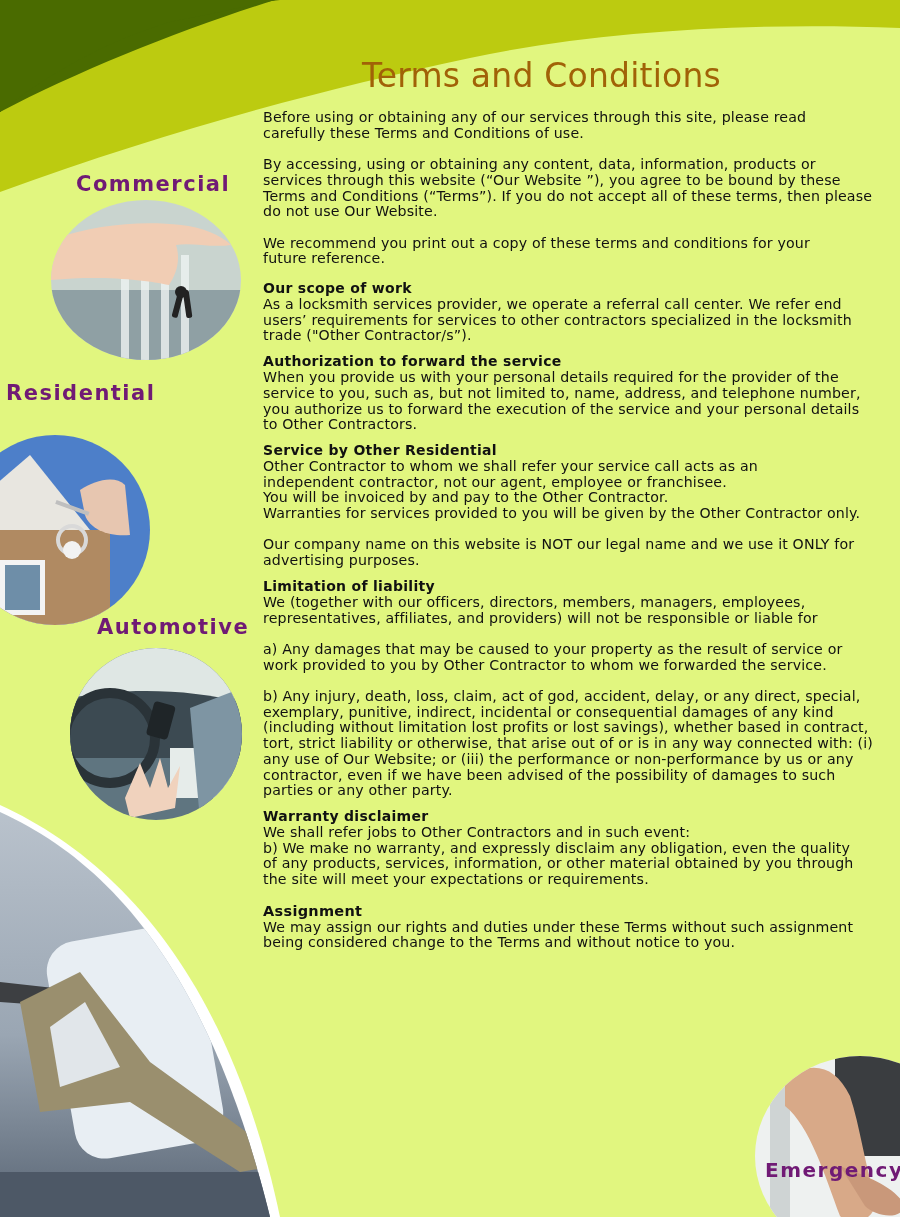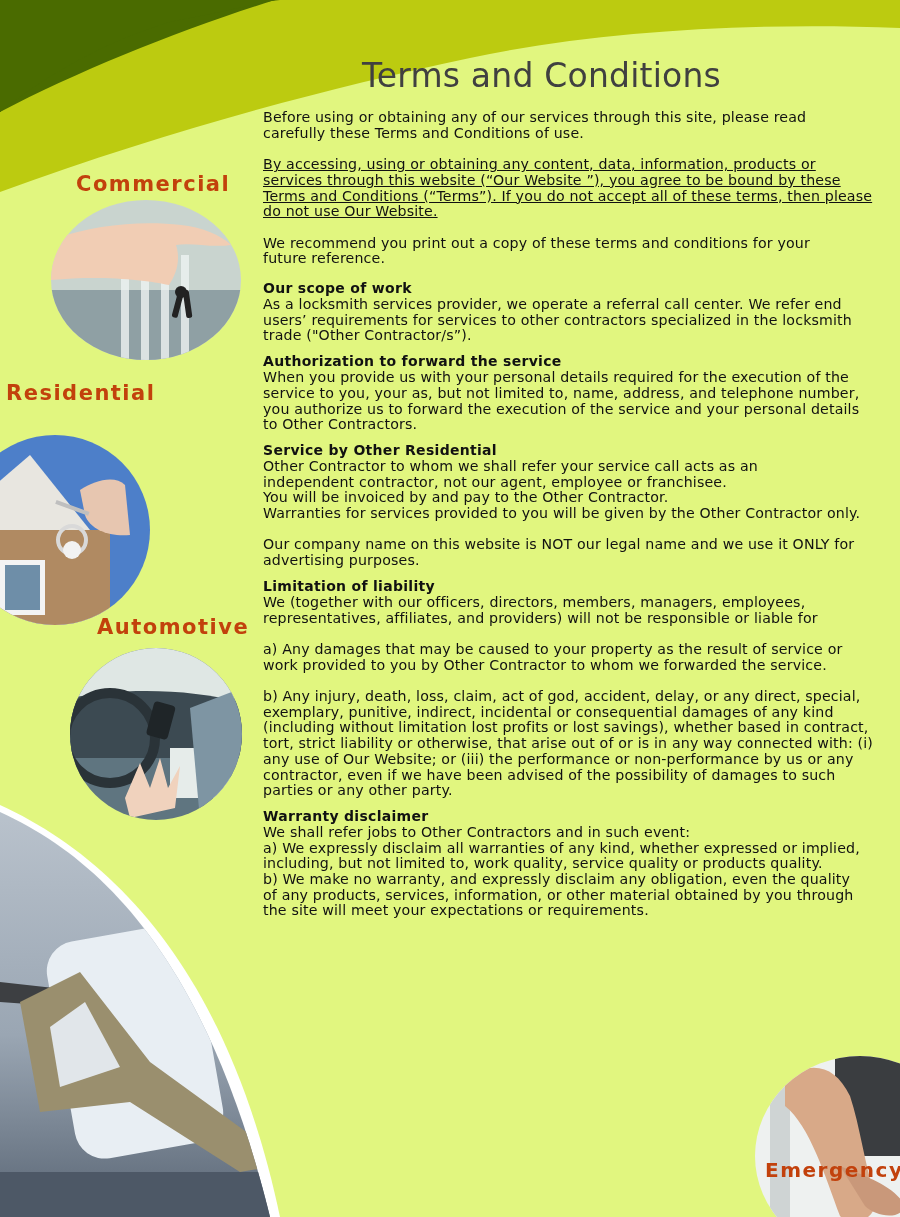--- a/index.html
+++ b/index.html
@@ -1,24 +1,24 @@
 <!DOCTYPE html>
 <html><head>
 <meta charset="utf-8">
 <style>
   html, body { margin: 0; padding: 0; }
   body { width: 900px; height: 1217px; overflow: hidden; background: #e1f67f; position: relative; font-family: "DejaVu Sans", sans-serif; }
   .bg-svg { position: absolute; left: 0; top: 0; width: 900px; height: 1217px; z-index: 0; }
-  .title { position: absolute; left: 362px; top: 56px; font-family: "DejaVu Sans", sans-serif; font-size: 33px; color: #404040; margin: 0; font-weight: normal; letter-spacing: 0.2px; z-index: 2; white-space: nowrap; }
+  .title { position: absolute; left: 362px; top: 56px; font-family: "DejaVu Sans", sans-serif; font-size: 33px; color: #a16207; margin: 0; font-weight: normal; letter-spacing: 0.2px; z-index: 2; white-space: nowrap; }
   .content { position: absolute; left: 263px; top: 110px; width: 630px; z-index: 2; color: #111; font-size: 14.2px; line-height: 15.7px; letter-spacing: 0.15px; }
   .content p { margin: 0 0 15.7px 0; }
   .content h2 { margin: 0; font-size: 14px; font-weight: bold; line-height: 17px; color: #111; letter-spacing: 0.3px; }
   .content .sec { margin-bottom: 9px; }
   .content .line { display: block; }
-  .cat-label { position: absolute; font-family: "DejaVu Sans", sans-serif; font-weight: bold; font-size: 21px; color: #c2410c; letter-spacing: 1.5px; z-index: 3; white-space: nowrap; }
+  .cat-label { position: absolute; font-family: "DejaVu Sans", sans-serif; font-weight: bold; font-size: 21px; color: #701a75; letter-spacing: 1.5px; z-index: 3; white-space: nowrap; }
   .photo { position: absolute; border-radius: 50%; overflow: hidden; z-index: 2; }
 </style>
 </head>
 <body>
 
 <svg class="bg-svg" viewBox="0 0 900 1217" xmlns="http://www.w3.org/2000/svg">
   <rect x="0" y="0" width="900" height="1217" fill="#e1f67f"></rect>
   <path d="M0,0 L900,0 L900,28 C760,22 600,30 470,58 C320,90 170,130 0,192 Z" fill="#bccb10"></path>
   <path d="M0,0 L280,0 C180,10 90,40 0,112 Z" fill="#4a6b00"></path>
   <path d="M280,0 L900,0 L900,0 L280,0 Z" fill="#4a6b00"></path>
@@ -107,31 +107,31 @@
     <rect width="210" height="200" fill="#eef1f0"></rect>
     <rect x="15" y="0" width="20" height="200" fill="#cfd4d4"></rect>
     <rect x="80" y="0" width="130" height="100" fill="#3a3d40"></rect>
     <path d="M30,20 C60,5 80,10 95,40 C105,70 110,110 120,140 C125,160 100,175 85,160 C70,120 55,70 30,50 Z" fill="#d8a988"></path>
     <path d="M85,110 C110,120 140,130 150,150 C145,165 120,160 110,150 Z" fill="#c9987a"></path>
   </svg>
 </div>
 
 <div class="content">
   <p style="width:585px;">Before using or obtaining any of our services through this site, please read carefully these Terms and Conditions of use.</p>
-  <p style="width:610px;text-decoration:underline;">By accessing, using or obtaining any content, data, information, products or services through this website (“Our Website ”), you agree to be bound by these Terms and Conditions (“Terms”). If you do not accept all of these terms, then please do not use Our Website.</p>
+  <p style="width:610px;">By accessing, using or obtaining any content, data, information, products or services through this website (“Our Website ”), you agree to be bound by these Terms and Conditions (“Terms”). If you do not accept all of these terms, then please do not use Our Website.</p>
   <p style="width:590px;margin-bottom:13px;">We recommend you print out a copy of these terms and conditions for your future reference.</p>
 
   <div class="sec">
     <h2>Our scope of work</h2>
     <p style="width:615px;margin-bottom:0;">As a locksmith services provider, we operate a referral call center. We refer end users’ requirements for services to other contractors specialized in the locksmith trade ("Other Contractor/s”).</p>
   </div>
 
   <div class="sec">
     <h2>Authorization to forward the service</h2>
-    <p style="width:600px;margin-bottom:0;">When you provide us with your personal details required for the execution of the service to you, your as, but not limited to, name, address, and telephone number, you authorize us to forward the execution of the service and your personal details to Other Contractors.</p>
+    <p style="width:600px;margin-bottom:0;">When you provide us with your personal details required for the provider of the service to you, such as, but not limited to, name, address, and telephone number, you authorize us to forward the execution of the service and your personal details to Other Contractors.</p>
   </div>
 
   <div class="sec">
     <h2>Service by Other Residential</h2>
     <p style="width:605px;">
       <span class="line" style="width:560px;">Other Contractor to whom we shall refer your service call acts as an independent contractor, not our agent, employee or franchisee.</span>
       <span class="line">You will be invoiced by and pay to the Other Contractor.</span>
       <span class="line" style="width:600px;">Warranties for services provided to you will be given by the Other Contractor only.</span>
     </p>
     <p style="width:610px;margin-bottom:0;">Our company name on this website is NOT our legal name and we use it ONLY for advertising purposes.</p>
@@ -141,18 +141,21 @@
     <h2>Limitation of liability</h2>
     <p style="width:590px;">We (together with our officers, directors, members, managers, employees, representatives, affiliates, and providers) will not be responsible or liable for</p>
     <p style="width:600px;">a) Any damages that may be caused to your property as the result of service or work provided to you by Other Contractor to whom we forwarded the service.</p>
     <p style="width:615px;margin-bottom:0;">b) Any injury, death, loss, claim, act of god, accident, delay, or any direct, special, exemplary, punitive, indirect, incidental or consequential damages of any kind (including without limitation lost profits or lost savings), whether based in contract, tort, strict liability or otherwise, that arise out of or is in any way connected with: (i) any use of Our Website; or (iii) the performance or non-performance by us or any contractor, even if we have been advised of the possibility of damages to such parties or any other party.</p>
   </div>
 
   <div class="sec">
     <h2>Warranty disclaimer</h2>
     <p style="width:605px;margin-bottom:0;">
       <span class="line">We shall refer jobs to Other Contractors and in such event:</span>
-      <span class="line">a) We expressly disclaim all warranties of any kind, whether expressed or implied, including, but not limited to, work quality, service quality or products quality.</span>
       <span class="line">b) We make no warranty, and expressly disclaim any obligation, even the quality of any products, services, information, or other material obtained by you through the site will meet your expectations or requirements.</span>
     </p>
   </div>
 
+  <div class="sec" style="margin-top:15px;">
+    <h2 style="font-size:14.5px;">Assignment</h2>
+    <p style="width:605px;margin-bottom:0;">We may assign our rights and duties under these Terms without such assignment being considered change to the Terms and without notice to you.</p>
+  </div>
 </div>
 
 </body></html>

